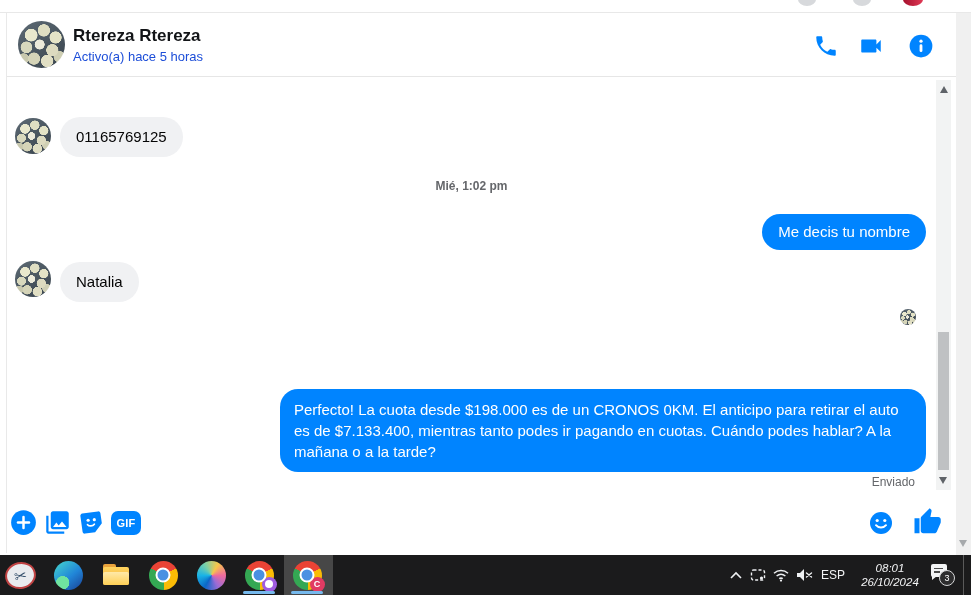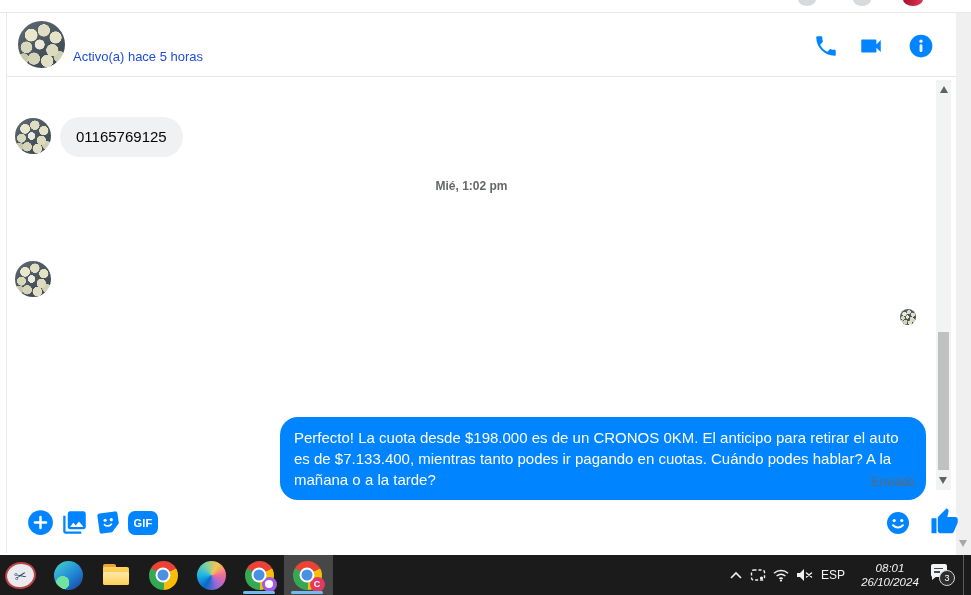--- a/index.html
+++ b/index.html
@@ -48,37 +48,37 @@
   .msg-avatar{position:absolute;width:36px;height:36px;}
   .ma1{left:8px;top:41px;} .ma2{left:8px;top:184px;}
   .seen-avatar{position:absolute;left:893px;top:232px;width:16px;height:16px;}
   .bubble{position:absolute;max-width:660px;font-size:15px;line-height:20px;
           padding:10px 16px;border-radius:20px;background:#f0f1f3;color:#050505;white-space:nowrap;}
   .bubble.blue{background:#0084ff;color:#fff;}
   .m1{left:53px;top:40px;}
   .m2{right:10px;top:137px;padding:8px 16px;}
   .m3{left:53px;top:185px;}
   .m4{left:273px;right:10px;top:312px;max-width:none;white-space:normal;
-      line-height:21px;padding:10px 14px;border-radius:18px;margin-top:28px;}
+      line-height:21px;padding:10px 14px;border-radius:18px;}
   .sent-status{position:absolute;right:21px;top:398px;font-size:12px;color:#65676b;}
 
   
   .chat-scrollbar{position:absolute;left:936px;top:80px;width:15px;height:410px;background:#f2f3f3;}
   .tri-up{width:0;height:0;border-left:4.5px solid transparent;border-right:4.5px solid transparent;
           border-bottom:7px solid #5f6368;margin:6px auto 0;}
   .tri-down{width:0;height:0;border-left:4.5px solid transparent;border-right:4.5px solid transparent;
             border-top:7px solid #5f6368;position:absolute;bottom:6px;left:3px;}
   .scroll-thumb{position:absolute;left:2px;right:2px;top:252px;height:138px;background:#bfc1c3;}
 
   
   .page-scrollbar{position:absolute;right:0;top:13px;width:15px;height:542px;background:#f0f0f0;}
   .page-scrollbar .tri-down{border-top-color:#a6a9ac;bottom:8px;}
 
   
-  .composer-btn{position:absolute;width:27px;height:27px;color:#0084ff;cursor:pointer;margin-left:17px;}
+  .composer-btn{position:absolute;width:27px;height:27px;color:#0084ff;cursor:pointer;}
   .composer-btn svg{width:100%;height:100%;display:block;}
   .btn-plus{left:10px;top:509px;}
   .btn-photo{left:44px;top:509px;}
   .btn-sticker{left:78px;top:509px;}
   .btn-gif{left:111px;top:511px;width:30px;height:24px;background:#0084ff;border-radius:7px;
            color:#fff;font-size:11px;font-weight:700;letter-spacing:.3px;
            display:flex;align-items:center;justify-content:center;}
   .composer-input{position:absolute;left:152px;top:503px;width:753px;height:39px;
                   background:#f0f2f5;border:none;border-radius:20px;outline:none;
                   padding:0 46px 0 16px;font-size:17px;color:#050505;box-sizing:border-box;
@@ -147,20 +147,21 @@
   <div class="top-chrome">
     <div class="blob b1"></div>
     <div class="blob b2"></div>
     <div class="blob b3"></div>
   </div>
 
   <div class="left-line"></div>
 
   <div class="chat-header">
     <div class="avatar hdr-avatar"></div>
+    <div class="hdr-name">Rtereza Rtereza</div>
     <div class="hdr-status">Activo(a) hace 5 horas</div>
 
     <div class="hdr-action act-phone">
       <span>
         <svg viewBox="0 0 24 24" fill="currentColor">
             <path d="M6.62 10.79c1.44 2.83 3.76 5.14 6.59 6.59l2.2-2.21c.27-.27.67-.36 1.02-.24 1.12.37 2.33.57 3.57.57.55 0 1 .45 1 1V20c0 .55-.45 1-1 1-9.39 0-17-7.61-17-17 0-.55.45-1 1-1h3.5c.55 0 1 .45 1 1 0 1.25.2 2.45.57 3.57.11.35.03.74-.25 1.02l-2.2 2.2z"></path>
           </svg>
       </span>
     </div>
     <div class="hdr-action act-video">
@@ -181,22 +182,24 @@
     </div>
   </div>
 
   <div class="chat-area">
 
     <div class="avatar msg-avatar ma1"></div>
     <div class="bubble m1">01165769125</div>
 
     <div class="ts ts2">Mié, 1:02 pm</div>
 
+    <div class="bubble blue m2">Me decis tu nombre</div>
 
     <div class="avatar msg-avatar ma2"></div>
+    <div class="bubble m3">Natalia</div>
 
     <div class="avatar seen-avatar"></div>
 
 
     <div class="bubble blue m4">Perfecto! La cuota desde $198.000 es de un CRONOS 0KM. El anticipo para retirar el auto es de $7.133.400, mientras tanto podes ir pagando en cuotas. Cuándo podes hablar? A la mañana o a la tarde?</div>
 
     <div class="sent-status">Enviado</div>
   </div>
 
   <div class="chat-scrollbar">

